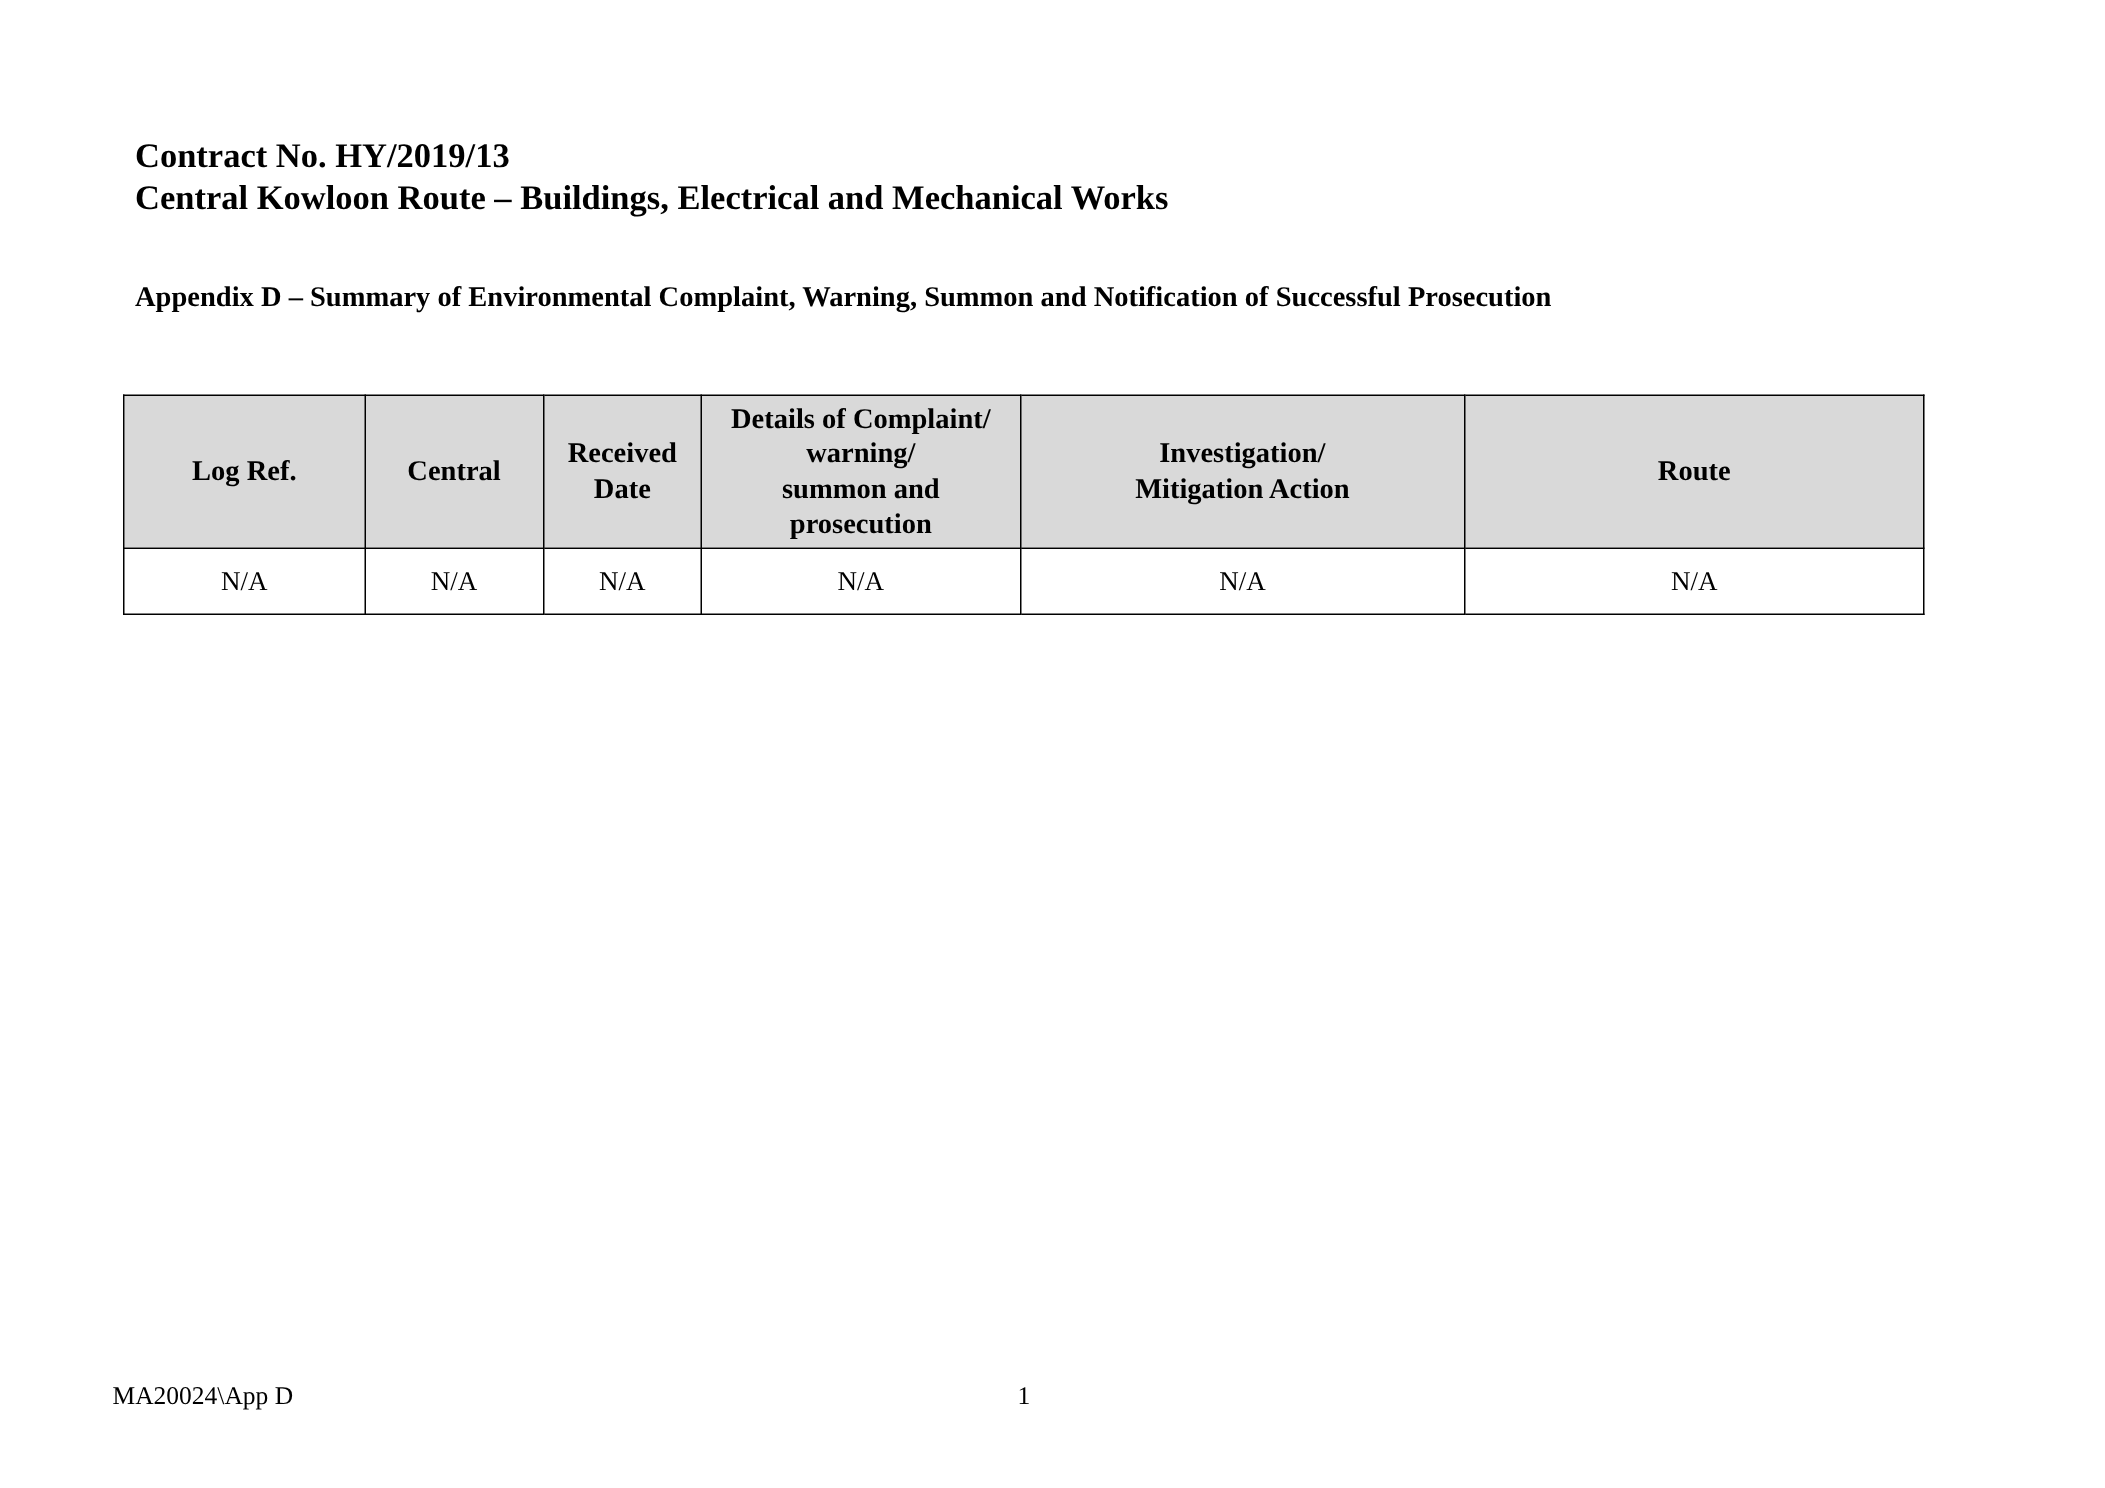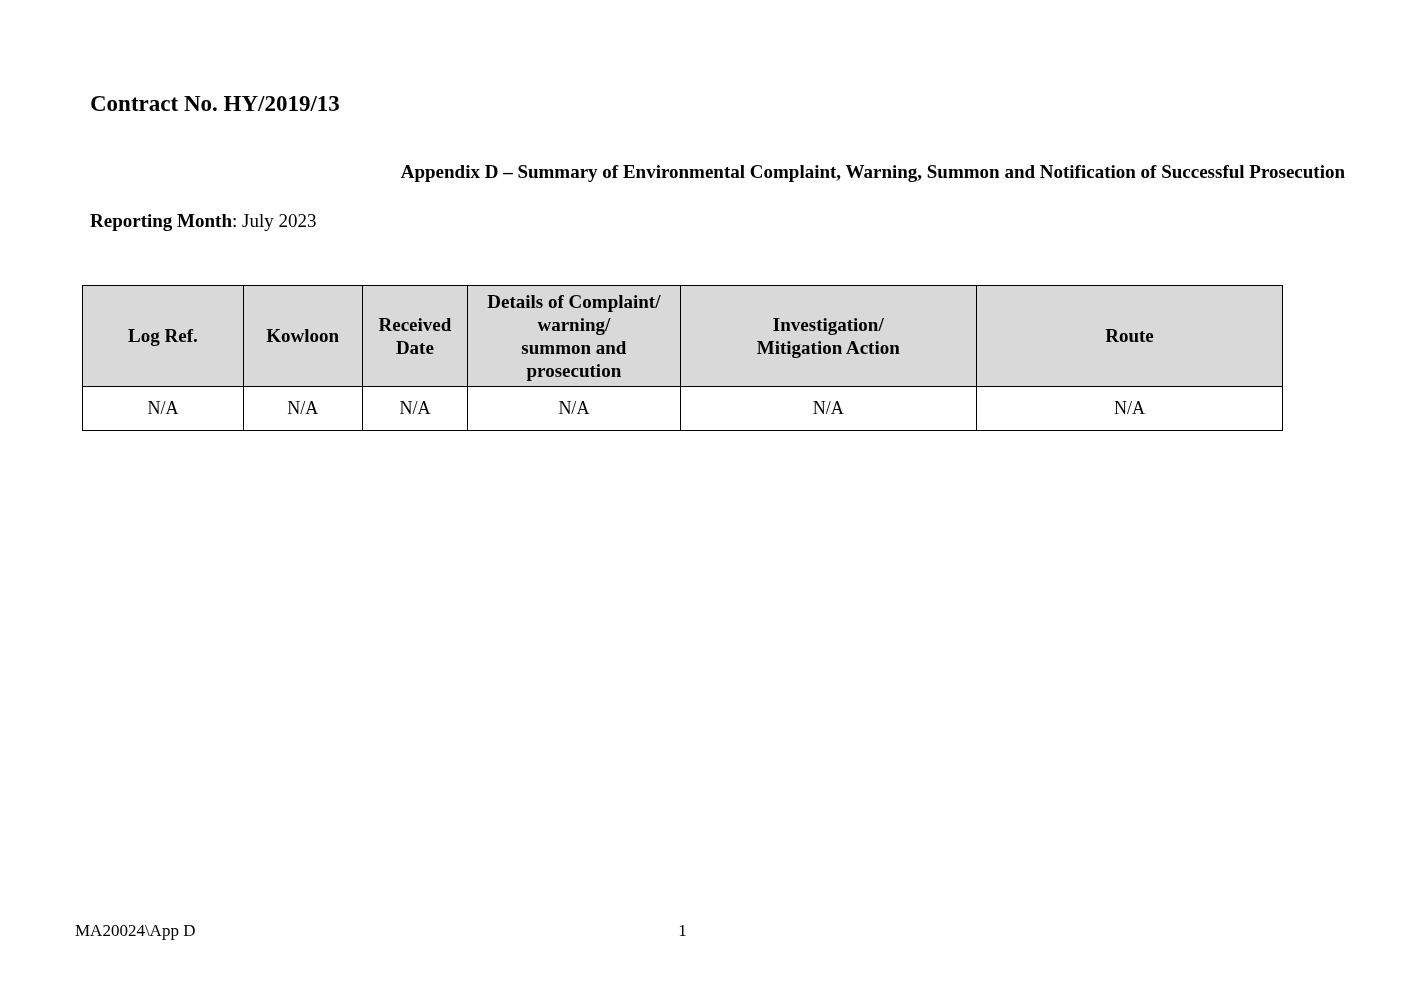--- a/index.html
+++ b/index.html
@@ -10,34 +10,33 @@
   }
   body {
     width: 1403px;
     height: 992px;
     position: relative;
     font-family: "Liberation Serif", serif;
     color: #000000;
     overflow: hidden;
   }
   .content {
-    padding: 90px 58px 0 90px;
+    padding: 90px 90px 0 90px;
   }
   .doc-title {
     font-size: 23px;
     font-weight: bold;
     line-height: 1.2;
     margin: 0;
   }
   .appendix-heading {
     font-size: 19px;
     font-weight: bold;
     margin: 0;
     margin-top: 43px;
-    text-align: right;
   }
   .reporting-month {
     font-size: 19px;
     margin: 0;
     margin-top: 27px;
   }
   .reporting-month .label { font-weight: bold; }
   .summary-table {
     border-collapse: collapse;
     table-layout: fixed;
@@ -92,41 +91,39 @@
     font-size: 17px;
   }
 </style>
 </head>
 <body>
 
 <div class="content">
 
   <h1 class="doc-title">
     <span>Contract No. HY/2019/13</span><br>
+    <span>Central Kowloon Route – Buildings, Electrical and Mechanical Works</span>
   </h1>
 
   <p class="appendix-heading">Appendix D – Summary of Environmental Complaint, Warning, Summon and Notification of Successful Prosecution</p>
 
-  <p class="reporting-month">
-    <span class="label">Reporting Month</span><span>: July 2023</span>
-  </p>
 
   <table class="summary-table">
     <colgroup>
       <col class="col-logref">
       <col class="col-location">
       <col class="col-received">
       <col class="col-details">
       <col class="col-investigation">
       <col class="col-status">
     </colgroup>
     <thead>
       <tr class="table-header-row">
         <th>Log Ref.</th>
-        <th>Kowloon</th>
+        <th>Central</th>
         <th>Received
 Date</th>
         <th>Details of Complaint/
 warning/
 summon and
 prosecution</th>
         <th>Investigation/
 Mitigation Action</th>
         <th>Route</th>
       </tr>

